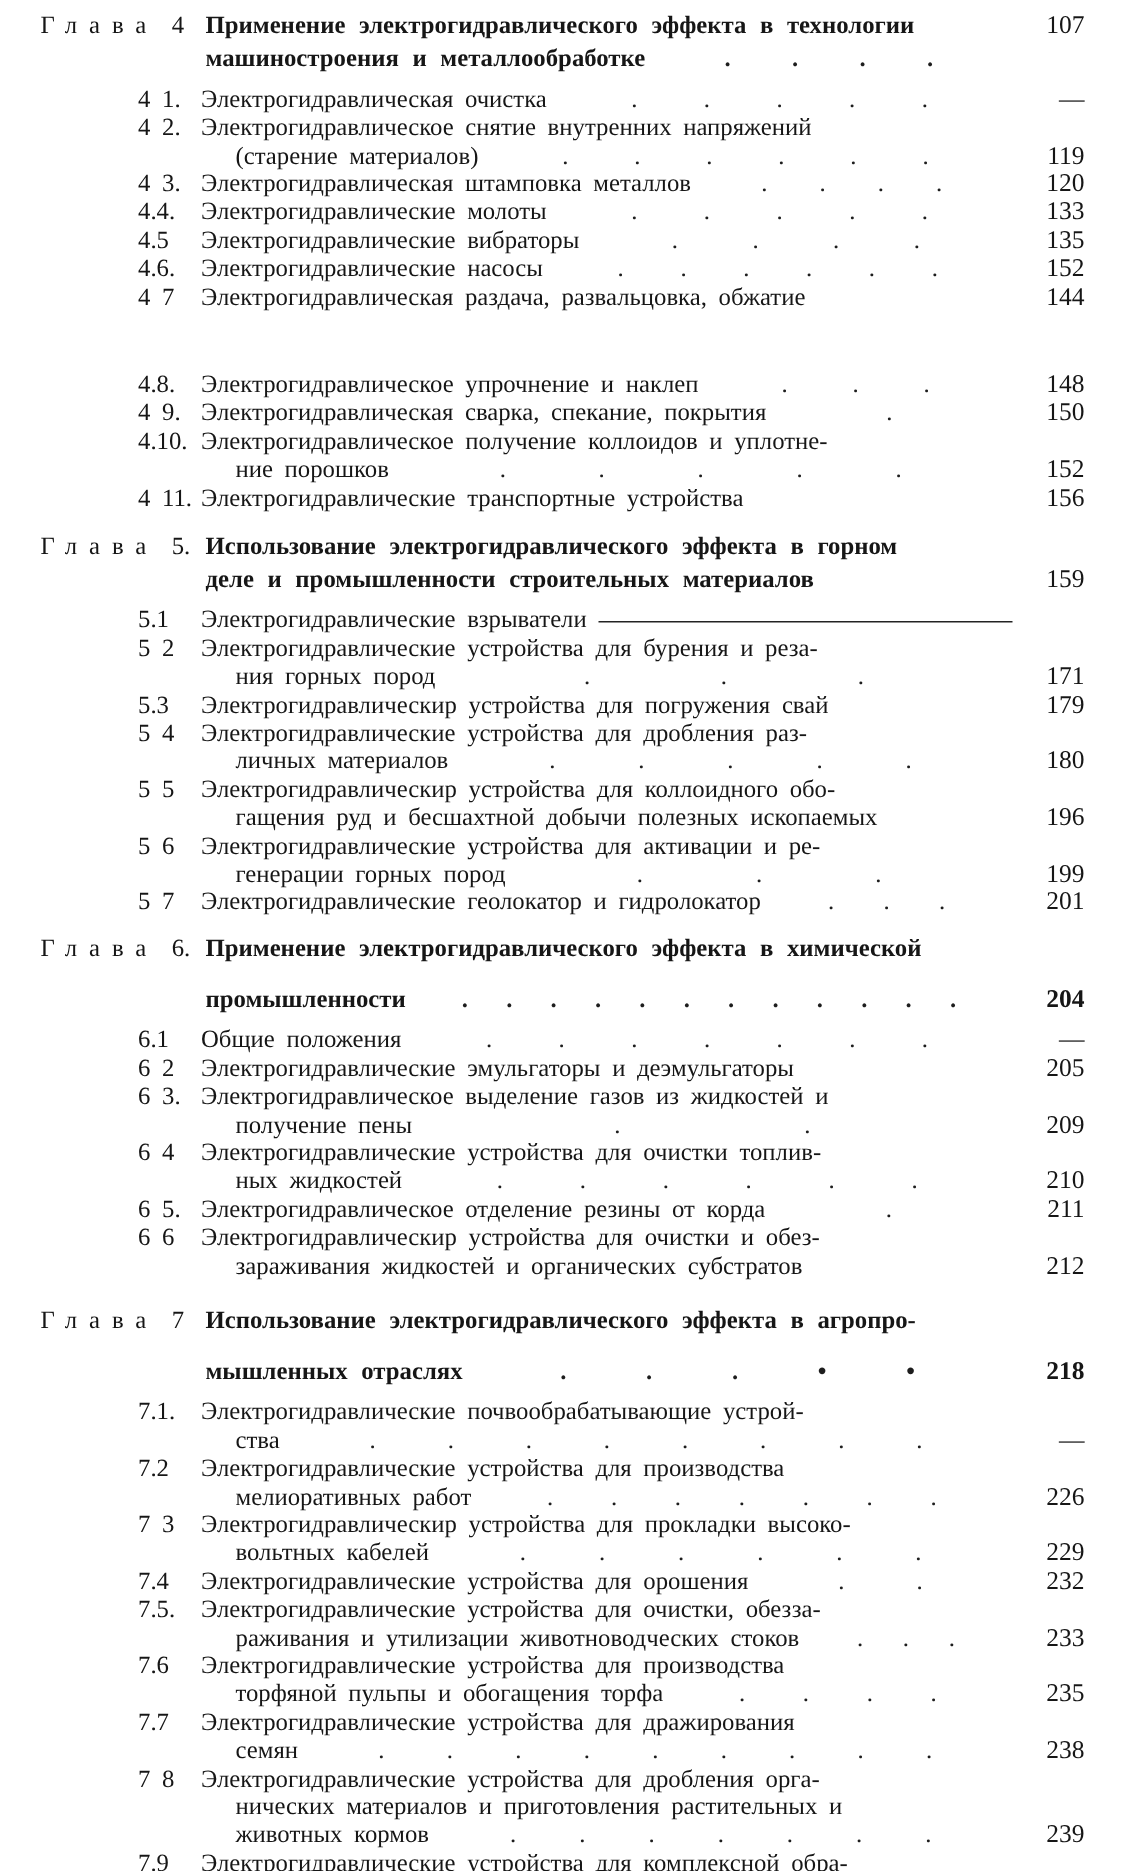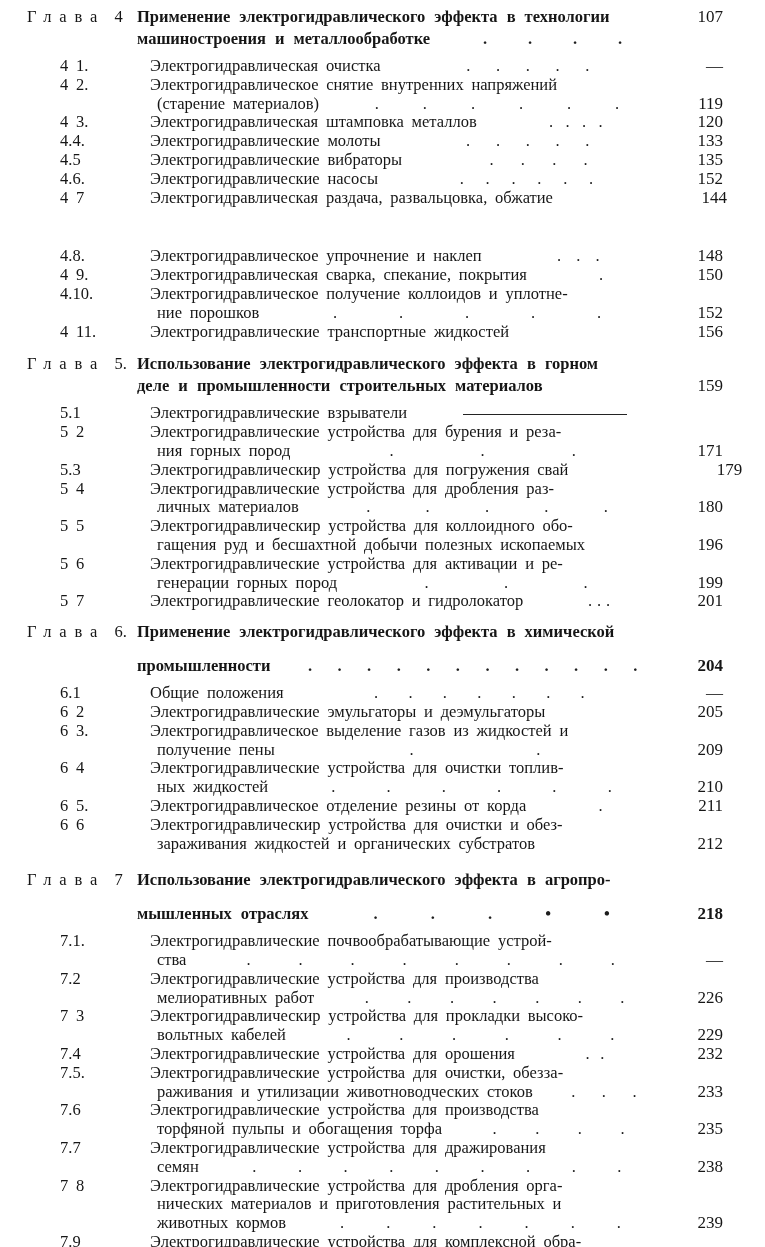--- a/index.html
+++ b/index.html
@@ -29,21 +29,21 @@
   .chapter-label .chnum{margin-left:0.55em;letter-spacing:0;}
   .rows{}
   .row{display:flex;align-items:baseline;}
   .row.title{
     padding-left:137px;
     font-weight:bold;
     line-height:22px;
     word-spacing:0.30em;
     align-items:flex-end;
   }
-  .row.item{padding-left:60px;line-height:18.8px;word-spacing:0.22em;gap:48px;}
+  .row.item{padding-left:92px;line-height:18.8px;word-spacing:0.22em;}
   .row.cont{padding-left:157px;line-height:18.8px;word-spacing:0.22em;}
   .row .num{
     flex:0 0 auto;
     width:42px;
     white-space:nowrap;
   }
   .row .text{flex:0 1 auto;white-space:nowrap;}
   .leader{
     flex:1 1 auto;
     display:flex;
@@ -211,21 +211,21 @@
             <i>.</i>
             <i>.</i>
             <i>.</i>
             <i>.</i>
             <i>.</i>
           </span>
           <span class="pagenum">152</span>
         </div>
         <div class="row item">
           <span class="num">4 11.</span>
-          <span class="text">Электрогидравлические транспортные жидкостей</span>
+          <span class="text">Электрогидравлические транспортные устройства</span>
           <span class="leader"></span>
           <span class="pagenum">156</span>
         </div>
       </div>
     </section>
     <section class="chapter-block ch5">
       <div class="chapter-label"><span class="word">Глава</span><span class="chnum">5.</span></div>
       <div class="rows">
         <div class="row title">
           <span class="text">Использование электрогидравлического эффекта в горном</span>

